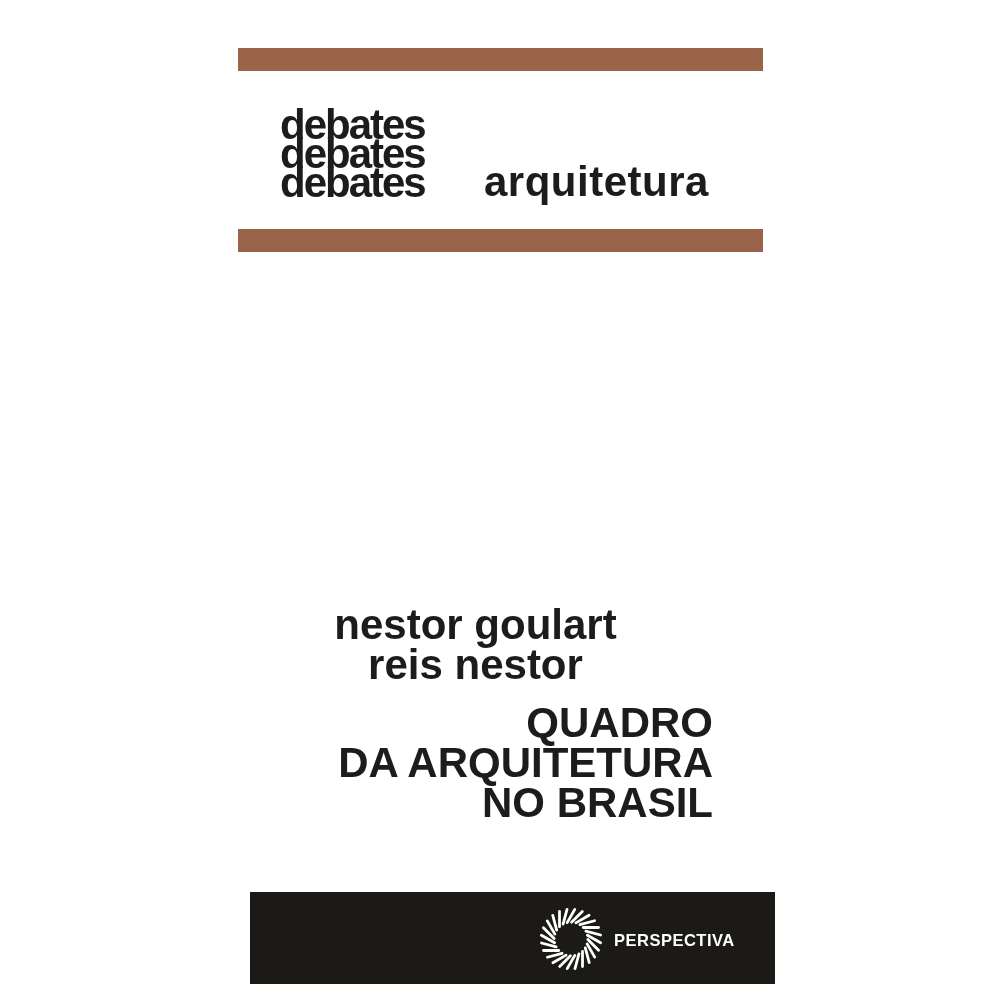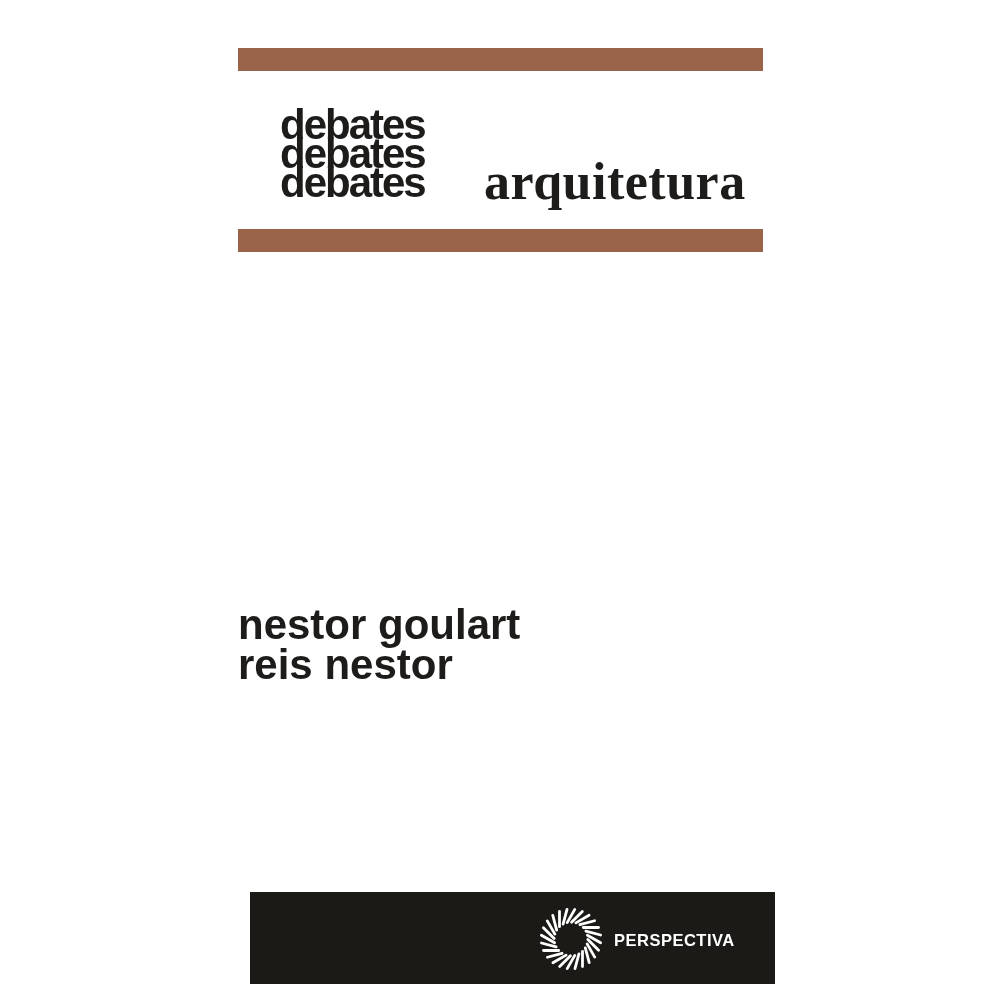--- a/index.html
+++ b/index.html
@@ -33,34 +33,33 @@
     font-size: 42px;
     font-weight: bold;
     line-height: 29px;
     letter-spacing: -2px;
     color: var(--text_black, #1d1c1a);
   }
   .categoria {
     position: absolute;
     left: 484px;
     top: 151px;
-    font-size: 52px;
+    font-size: 42px;
     font-weight: bold;
     line-height: 29px;
     letter-spacing: 0.5px;
     color: var(--text_black, #1d1c1a);
-    font-family: Liberation Serif, serif;
   }
 
   .author-block {
     position: absolute;
     left: 238px;
     top: 589px;
     width: 475px;
-    text-align: left;
+    text-align: center;
     font-size: 42px;
     font-weight: bold;
     line-height: 40px;
     color: var(--text_black, #1d1c1a);
   }
   .title-block {
     position: absolute;
     left: 238px;
     top: 687px;
     width: 475px;
@@ -113,20 +112,25 @@
 
   <div class="categoria">arquitetura</div>
 
   <div class="bar bar-bottom"></div>
 
   <div class="author-block">
     <div>nestor goulart</div>
     <div>reis nestor</div>
   </div>
 
+  <div class="title-block">
+    <div>QUADRO</div>
+    <div>DA ARQUITETURA</div>
+    <div>NO BRASIL</div>
+  </div>
 
   <div class="footer">
     <svg class="starburst" viewBox="-37 -37 74 74" xmlns="http://www.w3.org/2000/svg">
         <rect x="14" y="-1.4" width="18" height="2.8" rx="1.4" fill="#ffffff" transform="rotate(0) rotate(30 23 0)"></rect>
         <rect x="14" y="-1.4" width="18" height="2.8" rx="1.4" fill="#ffffff" transform="rotate(15) rotate(30 23 0)"></rect>
         <rect x="14" y="-1.4" width="18" height="2.8" rx="1.4" fill="#ffffff" transform="rotate(30) rotate(30 23 0)"></rect>
         <rect x="14" y="-1.4" width="18" height="2.8" rx="1.4" fill="#ffffff" transform="rotate(45) rotate(30 23 0)"></rect>
         <rect x="14" y="-1.4" width="18" height="2.8" rx="1.4" fill="#ffffff" transform="rotate(60) rotate(30 23 0)"></rect>
         <rect x="14" y="-1.4" width="18" height="2.8" rx="1.4" fill="#ffffff" transform="rotate(75) rotate(30 23 0)"></rect>
         <rect x="14" y="-1.4" width="18" height="2.8" rx="1.4" fill="#ffffff" transform="rotate(90) rotate(30 23 0)"></rect>

